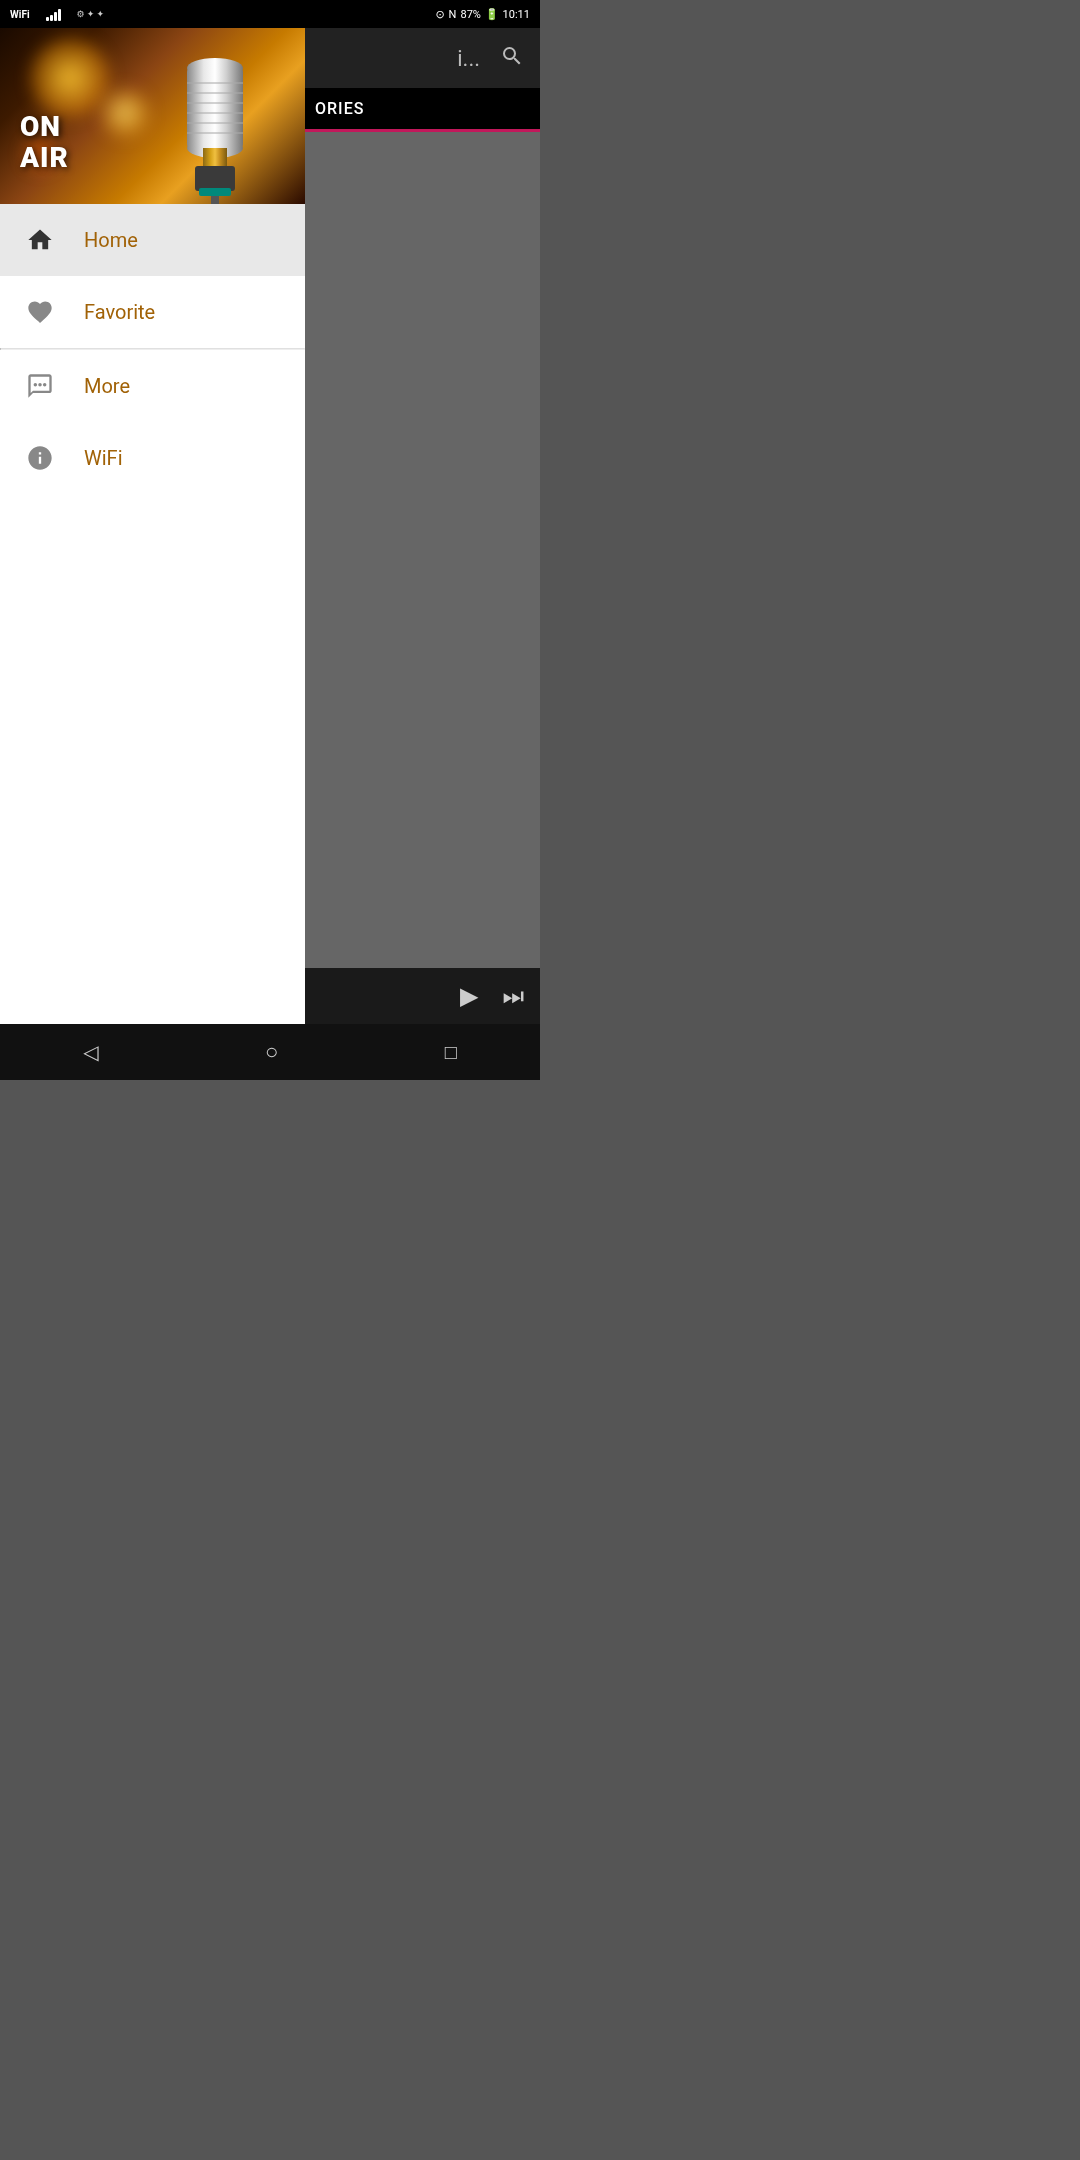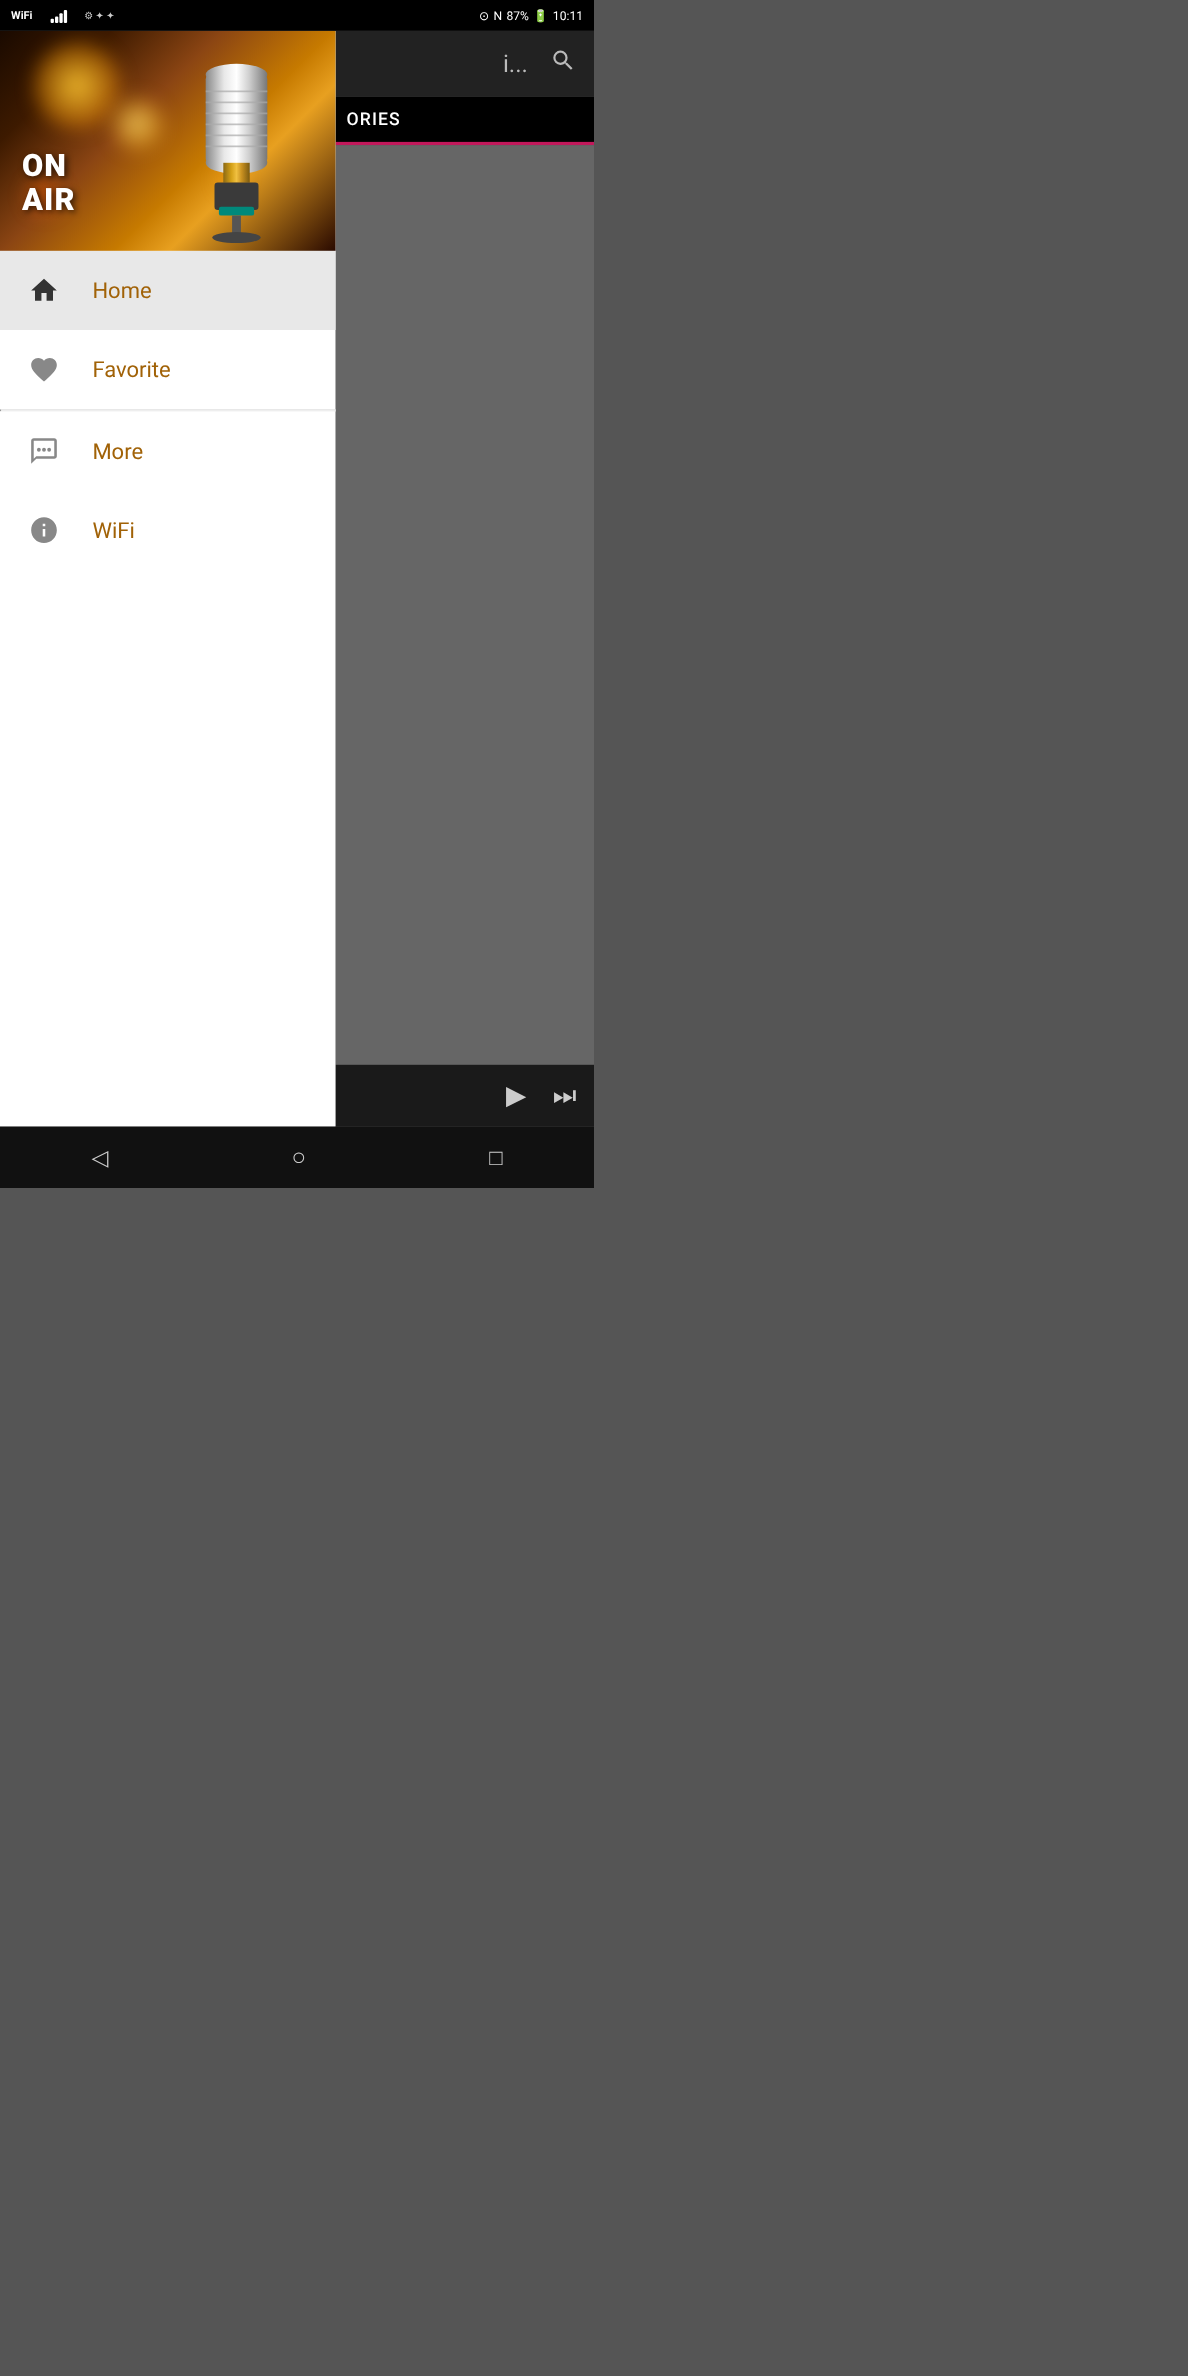--- a/index.html
+++ b/index.html
@@ -60,21 +60,21 @@
       background: #fff;
       flex-shrink: 0;
       display: flex;
       flex-direction: column;
       z-index: 10;
     }
 
     
     .hero-image {
       width: 100%;
-      height: 200px;
+      height: 176px;
       background: linear-gradient(135deg, #1a0a00 0%, #3d1a00 20%, #8B4513 40%, #c67a00 60%, #e8a020 70%, #2a0a00 100%);
       position: relative;
       overflow: hidden;
       flex-shrink: 0;
     }
 
     
     .bokeh {
       position: absolute;
       border-radius: 50%;

